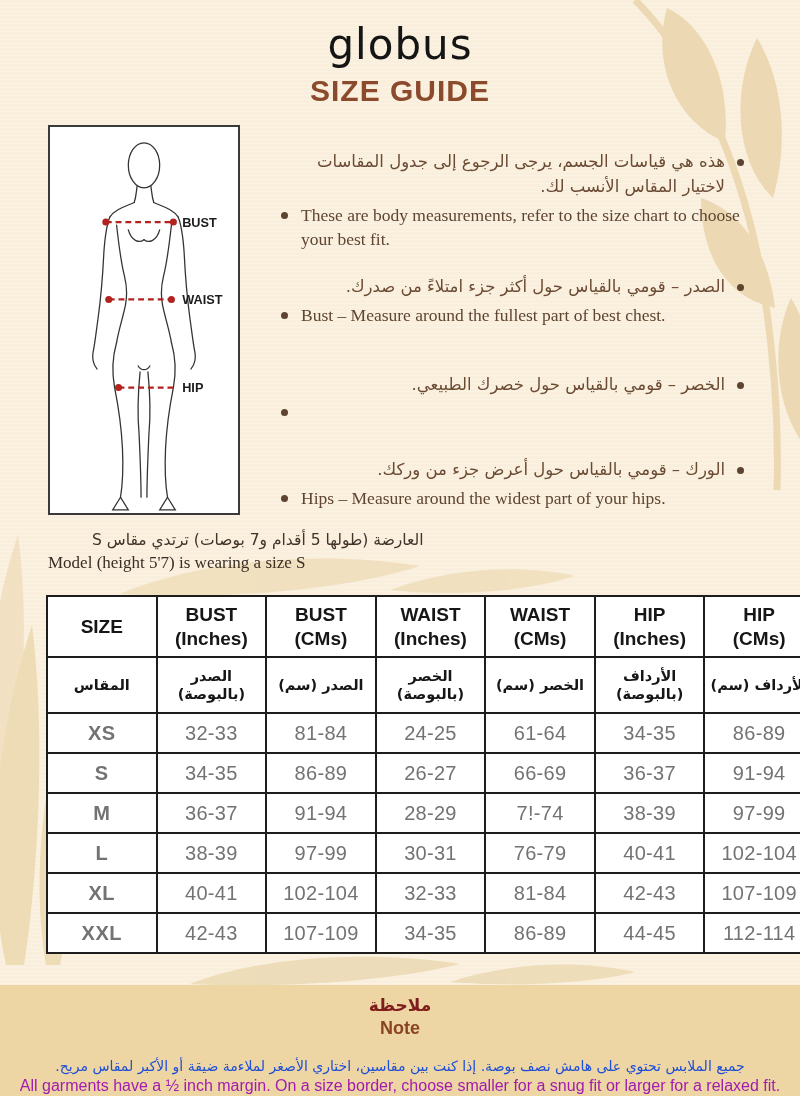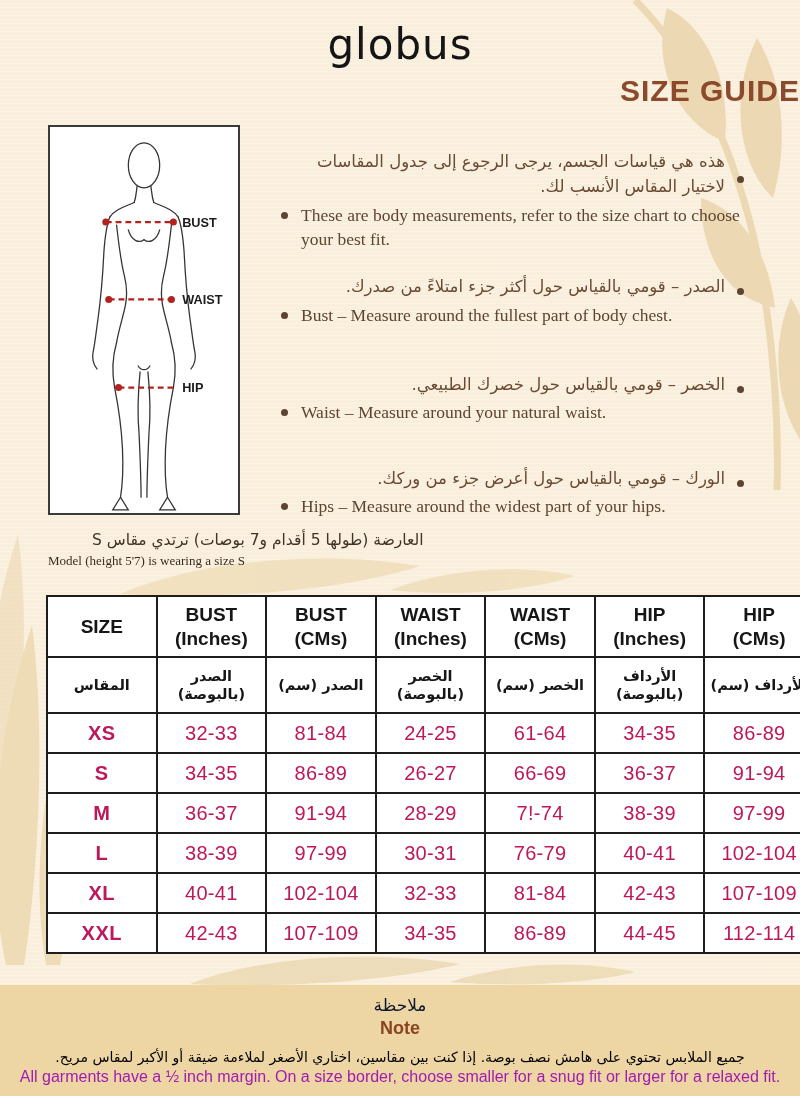--- a/index.html
+++ b/index.html
@@ -8,76 +8,76 @@
     position:relative; width:800px; height:1096px; margin:0 auto;
     background:#f9efdc; overflow:hidden;
     background-image:repeating-linear-gradient(0deg, rgba(255,255,255,.22) 0 1px, rgba(0,0,0,0) 1px 4px);
   }
   .deco { position:absolute; z-index:0; pointer-events:none; }
 
   
   .brand { position:absolute; top:20px; left:0; width:100%; text-align:center;
     font-family:"DejaVu Sans", sans-serif; font-size:42px; font-weight:500;
     letter-spacing:1px; color:#151515; z-index:1; }
-  .guide-title { position:absolute; top:74px; left:0; width:100%; text-align:right;
+  .guide-title { position:absolute; top:74px; left:0; width:100%; text-align:center;
     font-family:"Liberation Sans", sans-serif; font-size:30px; font-weight:bold;
     letter-spacing:1px; color:#8c4a2c; z-index:1; }
 
   
   .figure-box { position:absolute; left:48px; top:125px; width:192px; height:390px;
     background:#ffffff; border:2px solid #3a3a3a; z-index:1; }
   .figure-box svg { display:block; width:100%; height:100%; }
 
   
   .bullets { position:absolute; left:281px; top:150px; width:463px; z-index:1; }
   .group { margin-bottom:24px; }
   .group.g2 { margin-bottom:46px; }
   .group.g3 { margin-bottom:42px; }
   .b { display:flex; align-items:flex-start; }
   .b .dot { flex:0 0 auto; width:7px; height:7px; border-radius:50%;
     background:#5d4330; margin-top:9px; }
   .b.ar { direction:rtl; text-align:right;
-    font-family:"DejaVu Sans", sans-serif; font-size:16.5px; color:#6b4a33; line-height:1.5;align-items:center; }
+    font-family:"DejaVu Sans", sans-serif; font-size:16.5px; color:#6b4a33; line-height:1.5; }
   .b.ar .dot { margin-left:12px; }
   .b.en { font-family:"Liberation Serif", serif; font-size:17.5px;
     color:#5f4531; line-height:1.38; margin-top:3px; }
   .b.en .dot { margin-right:13px; }
 
   
   .model-note { position:absolute; left:48px; top:529px; width:420px; z-index:1; }
   .model-note .ar { direction:rtl; text-align:left;
     font-family:"DejaVu Sans", sans-serif; font-size:15.5px; color:#43322a; line-height:1.5;margin-left:44px; }
-  .model-note .en { font-family:"Liberation Serif", serif; font-size:13px;
+  .model-note .en { font-family:"Liberation Serif", serif; font-size:17px;
     color:#3b2d23; line-height:1.35; }
 
   
   .size-table { position:absolute; left:46px; top:595px; width:769px;
     border-collapse:collapse; table-layout:fixed; z-index:1;
     background:#ffffff; }
   .size-table th, .size-table td {
     border:2px solid #1d1d1d; background:#ffffff; text-align:center; vertical-align:middle;
     padding:0; overflow:hidden; }
   .size-table tr.h-en th { height:61px; font-size:19px; font-weight:bold; color:#161616;
     line-height:1.25; font-family:"Liberation Sans", sans-serif; }
   .size-table tr.h-ar th { height:56px; font-family:"DejaVu Sans", sans-serif;
     font-size:14.5px; font-weight:bold; color:#161616; line-height:1.25; padding:2px 4px; }
-  .size-table tr.r td, .size-table tr.r th { height:40px; font-size:20px; color:#be185d;
+  .size-table tr.r td, .size-table tr.r th { height:40px; font-size:20px; color:#737373;
     font-weight:normal; font-family:"Liberation Sans", sans-serif; letter-spacing:.3px; }
   .size-table tr.r th { font-weight:bold; letter-spacing:.5px; }
   .h2line { display:block; }
 
   
   .note-band { position:absolute; left:0; top:985px; width:800px; height:111px;
     background:#edd5a4; text-align:center; z-index:1; padding-top:9px; }
-  .note-title-ar { font-family:"DejaVu Sans", sans-serif; font-size:17px; font-weight:normal;
-    color:#0f172a; line-height:1.35; }
+  .note-title-ar { font-family:"DejaVu Sans", sans-serif; font-size:17px; font-weight:bold;
+    color:#7f1d1d; line-height:1.35; }
   .note-title-en { font-family:"Liberation Sans", sans-serif; font-size:18px; font-weight:bold;
     color:#8a4423; line-height:1.3; }
   .note-body-ar { direction:rtl; font-family:"DejaVu Sans", sans-serif; font-size:14px;
-    color:#000000; margin-top:8px; line-height:1.4; }
+    color:#1d4ed8; margin-top:17px; line-height:1.4; }
   .note-body-en { font-family:"Liberation Sans", sans-serif; font-size:16px;
     color:#a21caf; margin-top:0; }
 </style>
 </head>
 <body>
 
 <div class="page">
 
   <svg class="deco" style="right:0; top:0; width:195px; height:490px;" viewBox="0 0 195 490">
     <g fill="#ecd9b3">
@@ -167,31 +167,30 @@
         <span>These are body measurements, refer to the size chart to choose your best fit.</span>
       </div>
     </div>
     <div class="group g2">
       <div class="b ar">
         <span class="dot"></span>
         <span>الصدر – قومي بالقياس حول أكثر جزء امتلاءً من صدرك.</span>
       </div>
       <div class="b en">
         <span class="dot"></span>
-        <span>Bust – Measure around the fullest part of body chest.</span>
+        <span>Bust – Measure around the fullest part of best chest.</span>
       </div>
     </div>
     <div class="group g3">
       <div class="b ar">
         <span class="dot"></span>
         <span>الخصر – قومي بالقياس حول خصرك الطبيعي.</span>
       </div>
       <div class="b en">
         <span class="dot"></span>
-        <span>Waist – Measure around your natural waist.</span>
       </div>
     </div>
     <div class="group g4">
       <div class="b ar">
         <span class="dot"></span>
         <span>الورك – قومي بالقياس حول أعرض جزء من وركك.</span>
       </div>
       <div class="b en">
         <span class="dot"></span>
         <span>Hips – Measure around the widest part of your hips.</span>

